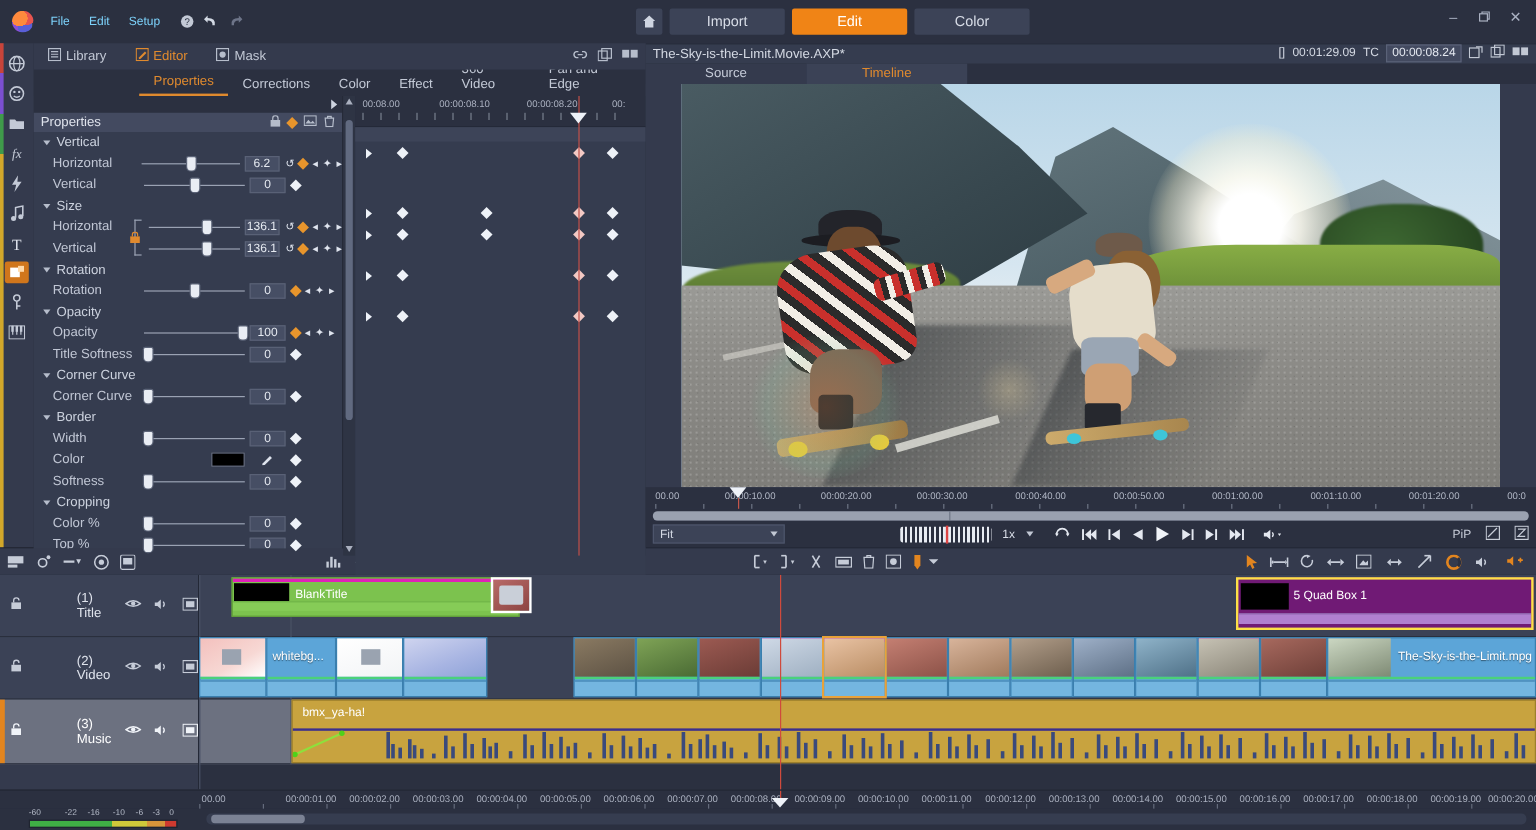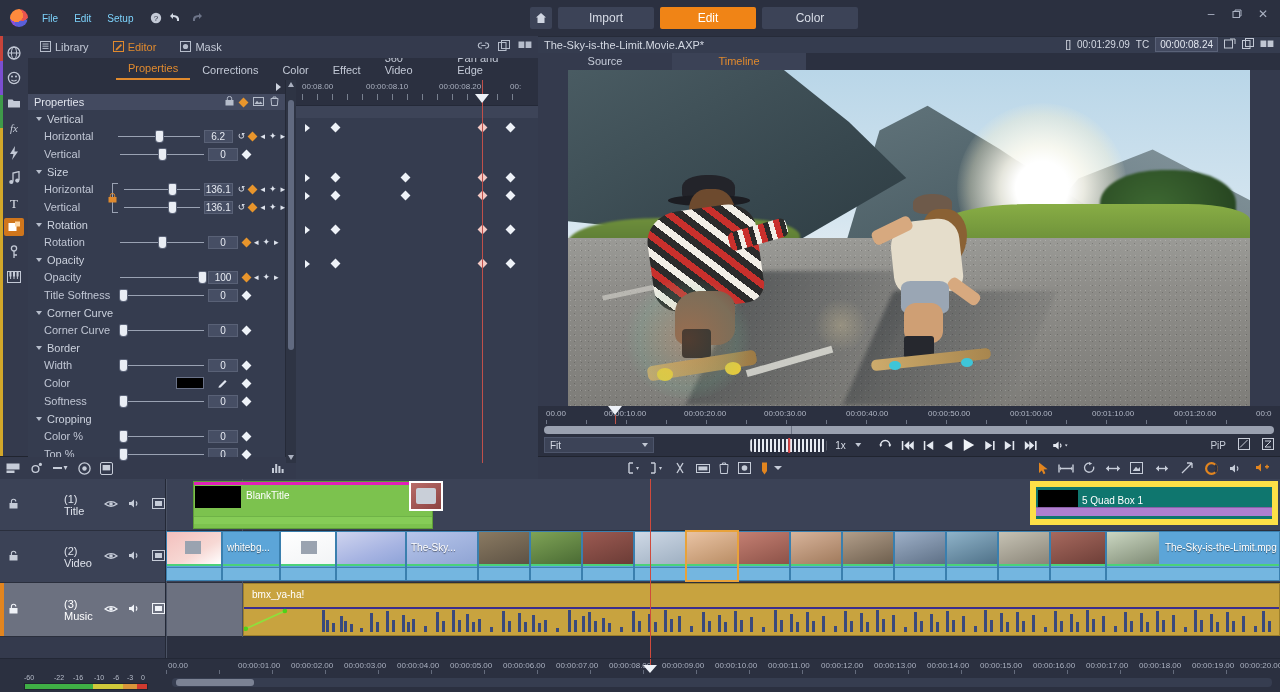--- a/index.html
+++ b/index.html
@@ -202,21 +202,21 @@
   .tl-lane { position: absolute; left: 0; right: 0; border-bottom: 1px solid #2a2f3d; }
   .lane1 { top: 0; height: 52px; background: #3b4256; }
   .lane2 { top: 52px; height: 52px; background: #3b4256; }
   .lane3 { top: 104px; height: 54px; background: #6c7180; }
   .clip { position: absolute; overflow: hidden; }
   .title-clip { background: #7cc24e; border: 1px solid #5f9e38; }
   .title-clip .magenta { position: absolute; top: 0; left: 0; right: 0; height: 3px; background: #e020b8; }
   .title-clip .thumb { position: absolute; left: 1px; top: 4px; width: 46px; height: 22px; background: #000; }
   .title-clip .nm { position: absolute; left: 52px; top: 8px; font-size: 10px; color: #fff; }
   .title-clip .band { position: absolute; left: 0; right: 0; bottom: 4px; height: 8px; background: #86cc57; border-top: 1px solid #6fb347; }
-  .quad-clip { background: #0f766e; border: 6px solid #fde047; }
+  .quad-clip { background: #701a75; border: 2px solid #fde047; }
   .quad-clip .thumb { position: absolute; left: 2px; top: 3px; width: 40px; height: 22px; background: #000; }
   .quad-clip .nm { position: absolute; left: 46px; top: 8px; font-size: 10px; color: #fff; }
   .quad-clip .band { position: absolute; left: 0; right: 0; bottom: 3px; height: 9px; background: #b07fd0; border-top: 1px solid #8a5fa8; }
   .vclip { background: #5ca5d8; border: 1px solid #3a7fae; position: absolute; }
   .vclip .th { position: absolute; left: 0; top: 0; right: 0; height: 32px; background-size: cover; }
   .vclip .audbar { position: absolute; left: 0; right: 0; bottom: 14px; height: 2px; background: #4bd17a; }
   .vclip .abot { position: absolute; left: 0; right: 0; bottom: 0; height: 13px; background: #74b6e0; border-top: 1px solid #3f82b0; }
   .vclip.sel { outline: 2px solid #e8a23a; outline-offset: -1px; z-index: 4; }
   .vclip .topmag { position: absolute; top: 0; left: 0; right: 0; height: 3px; background: #e020b8; }
   .vclip .nm { position: absolute; left: 4px; top: 10px; font-size: 10px; color: #fff; text-shadow: 0 1px 1px rgba(0,0,0,.5); }
@@ -1223,21 +1223,21 @@
     </div>
 
     <div class="tl-area">
       <div class="tl-lane lane1"></div>
       <div class="tl-lane lane2"></div>
       <div class="tl-lane lane3"></div>
 
       <div class="tl-mark" style="left:0"></div>
       <div class="tl-mark" style="left:76px;top:0;height:158px"></div>
 
-      <div class="clip title-clip" style="left:27px;top:2px;width:240px;height:48px">
+      <div class="clip title-clip" style="left:27px;top:2px;width:240px;height:33px">
         <span class="magenta"></span>
         <span class="thumb"></span>
         <span class="nm">BlankTitle</span>
         <span class="band"></span>
       </div>
       <div style="position:absolute;left:243px;top:2px;width:34px;height:30px;border:2px solid #fff;background:linear-gradient(145deg,#b86b68,#8d4442);z-index:5">
         <span style="position:absolute;inset:5px;background:#c9cfd8;border-radius:2px"></span>
       </div>
       <div class="clip quad-clip" style="left:864px;top:2px;width:248px;height:44px">
         <span class="thumb"></span>
@@ -1258,26 +1258,20 @@
           <span class="abot"></span>
       </div>
       <div class="vclip" style="left:114px;top:52px;width:56px;height:50px">
         <span class="th" style="background:linear-gradient(160deg,#ffffff,#f2f4f6)"></span>
         <span style="position:absolute;left:20px;top:9px;width:16px;height:13px;background:#9aa3b0"></span>
         <span class="audbar"></span>
           <span class="abot"></span>
       </div>
       <div class="vclip" style="left:170px;top:52px;width:70px;height:50px">
         <span class="th" style="background:linear-gradient(160deg,#cfd4ef,#a7b4e2 60%,#8ea3d8)"></span>
-        <span class="audbar"></span>
-          <span class="abot"></span>
-      </div>
-      <div class="vclip" style="left:240px;top:52px;width:72px;height:50px">
-        <span class="th" style="background:linear-gradient(160deg,#b7c5ea,#8fa4d4)"></span>
-        <span class="nm">The-Sky...</span>
         <span class="audbar"></span>
           <span class="abot"></span>
       </div>
       <div class="vclip" style="left:312px;top:52px;width:52px;height:50px">
         <span class="th" style="background:linear-gradient(160deg,#8a7a62,#5d5244)"></span>
         <span class="audbar"></span>
           <span class="abot"></span>
       </div>
       <div class="vclip" style="left:364px;top:52px;width:52px;height:50px">
         <span class="th" style="background:linear-gradient(160deg,#7fa356,#4a6b34)"></span>

